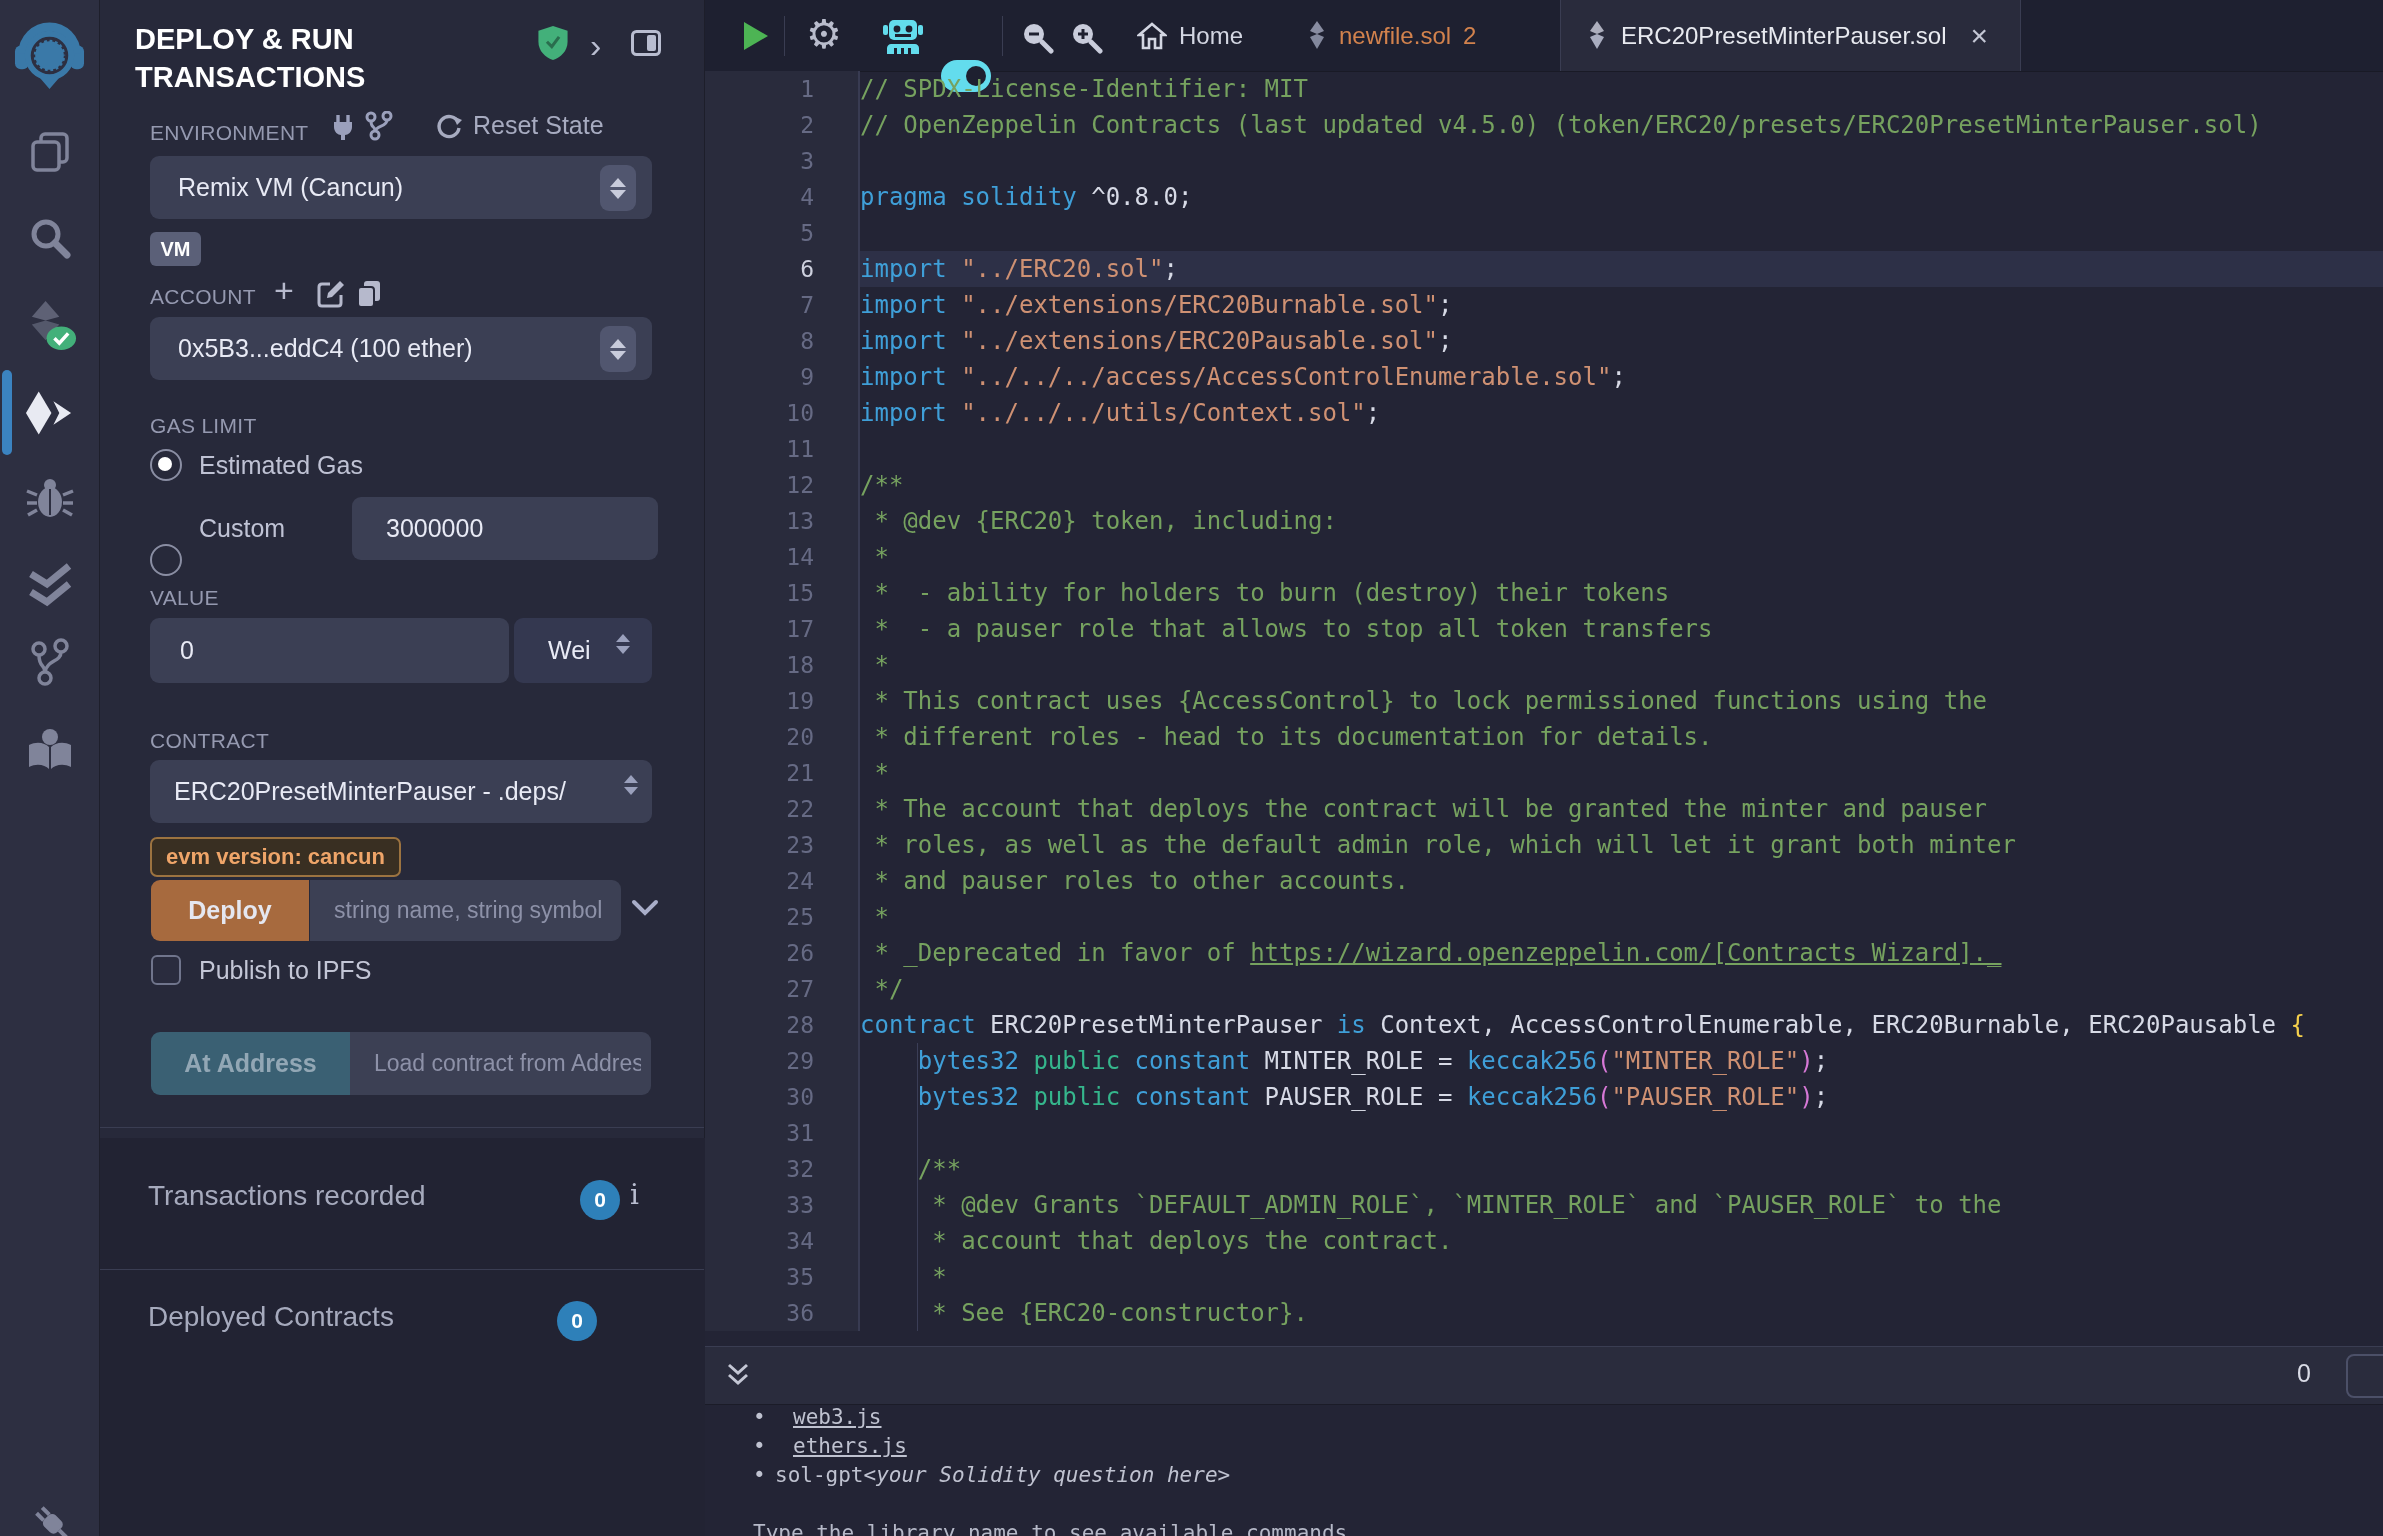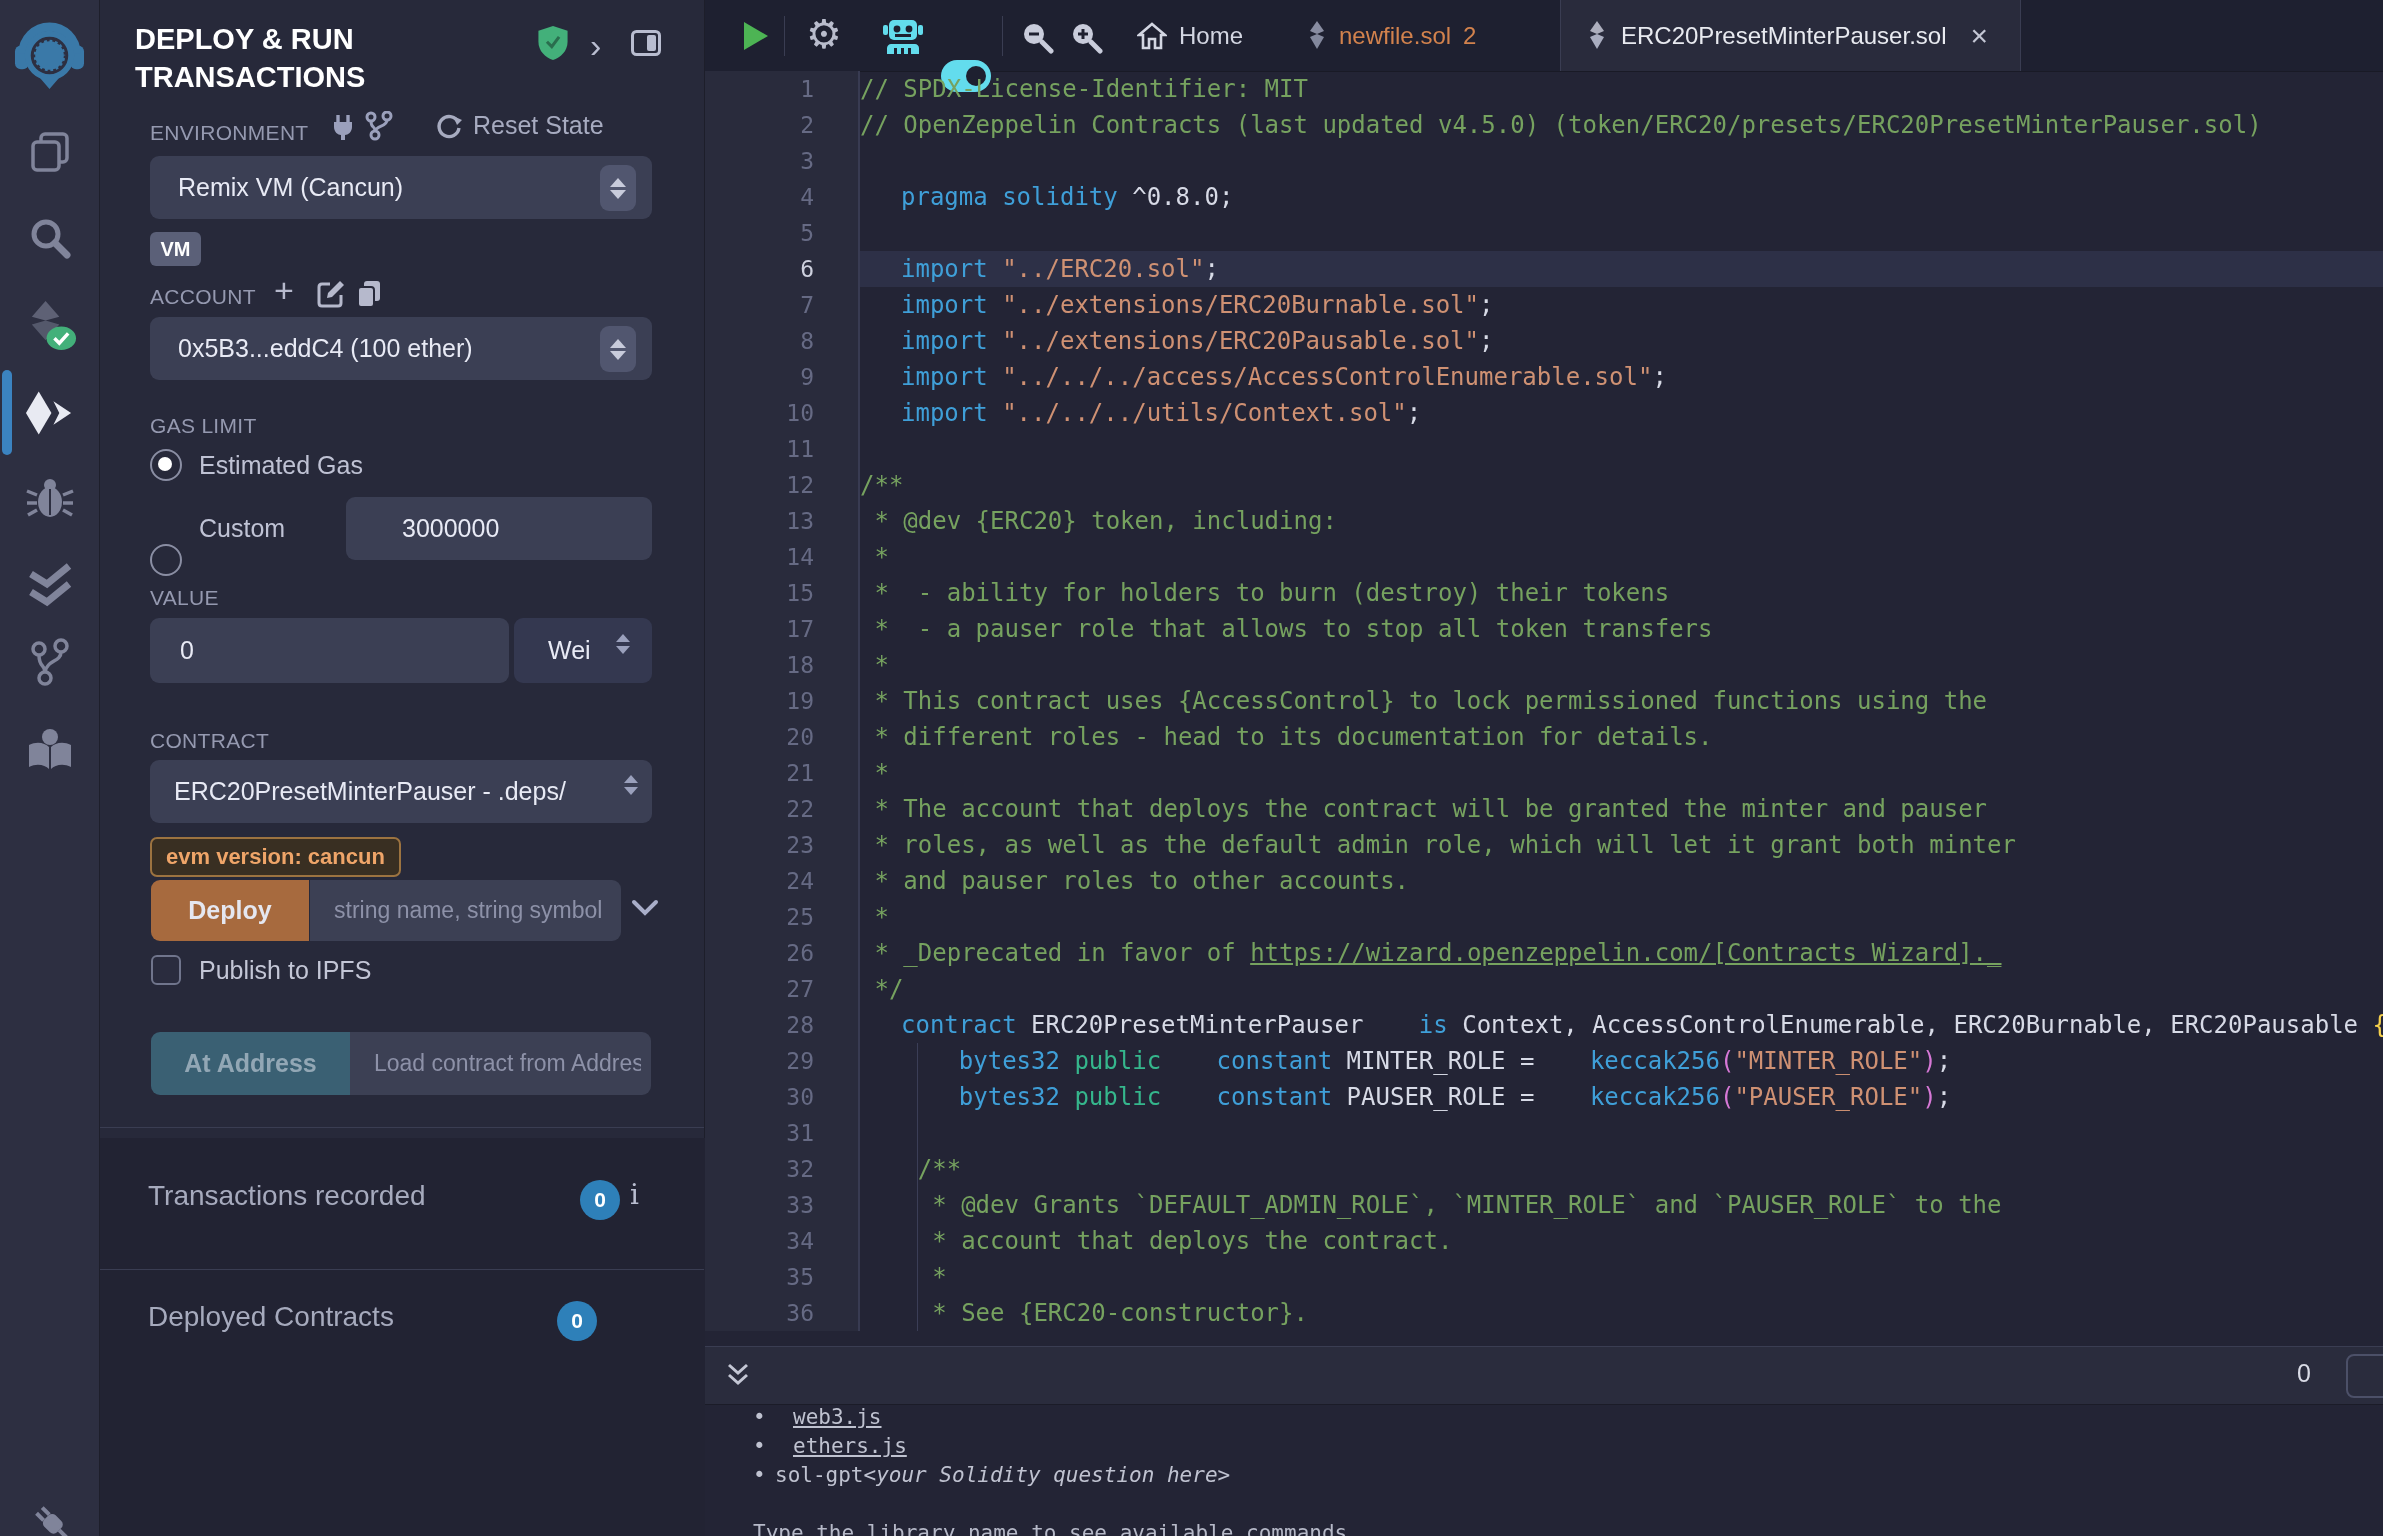--- a/index.html
+++ b/index.html
@@ -32,21 +32,21 @@
   .tb-sep{position:absolute;top:16px;width:1px;height:40px;background:#3a3d52;}
   .tab{position:absolute;top:0;height:71px;display:flex;align-items:center;font-size:24px;}
   #tab-active{background:#292b3c;border-left:1px solid #3a3d52;border-right:1px solid #3a3d52;}
   #code{position:absolute;left:0;top:71px;width:1679px;height:1275px;overflow:hidden;font-family:"DejaVu Sans Mono",monospace;font-size:24px;line-height:36px;}
   .cl{display:flex;height:36px;}
   .cl .ln{flex:0 0 155px;box-sizing:border-box;padding-right:44px;text-align:right;background:#292b3c;border-right:2px solid #383b52;color:#666a84;font-size:23px;}
   .cl .lc{flex:1;white-space:pre;position:relative;}
   .cl.hl .lc{background:#2d3047;}
   .cl.hl .ln{color:#cdd0de;}
   .cl.g .lc::before{content:"";position:absolute;left:57px;top:0;bottom:0;width:1px;background:#3b3e57;}
-  .tk-com{color:#76a25f;} .tk-kw{color:#3f9fd8;padding-left:41px;} .tk-str{color:#cf9173;} .tk-def{color:#d7dae6;}
+  .tk-com{color:#76a25f;} .tk-kw{color:#3f9fd8;} .tk-str{color:#cf9173;} .tk-def{color:#d7dae6;}
   .tk-grn{color:#35b68c;} .tk-brace{color:#f5d04c;} .tk-par{color:#d678d6;}
   .tk-comlink{color:#76a25f;text-decoration:underline;}
   
   #terminal{position:absolute;left:0;top:1346px;width:1679px;height:190px;background:#232435;}
   #term-bar{position:absolute;left:0;top:0;width:1679px;height:57px;background:#2a2c3d;border-top:1px solid #3a3d52;border-bottom:1px solid #1b1c28;}
   #term-body{position:absolute;left:0;top:57px;width:1679px;height:133px;overflow:hidden;font-family:"DejaVu Sans Mono",monospace;font-size:21px;color:#bfc2d0;line-height:29px;}
   .t-line{display:flex;padding-left:48px;}
   .t-bullet{width:22px;}
   .t-link{text-decoration:underline;margin-left:18px;}
   .t-italic{font-style:italic;}
@@ -210,21 +210,21 @@
         <div class="tri-up"></div>
         <div class="tri-dn"></div>
       </div>
   </div>
 
   <div class="abs sec-label" style="left:50px;top:414px;">GAS LIMIT</div>
   <div class="abs radio sel" style="left:50px;top:449px;"></div>
   <div class="abs" style="left:99px;top:451px;font-size:25px;color:#bfc2d4;">Estimated Gas</div>
   <div class="abs radio" style="left:50px;top:512px;"></div>
   <div class="abs" style="left:99px;top:514px;font-size:25px;color:#bfc2d4;">Custom</div>
-  <div class="abs field" style="left:246px;top:497px;width:306px;height:63px;justify-content:flex-end;">
+  <div class="abs field" style="left:252px;top:497px;width:306px;height:63px;">
     <input style="margin-left: 32px; width: 248px;" value="3000000">
   </div>
 
   <div class="abs sec-label" style="left:50px;top:586px;">VALUE</div>
   <div class="abs field" style="left:50px;top:618px;width:359px;height:65px;">
     <input style="margin-left: 28px; width: 297px;" value="0">
   </div>
   <div class="abs field" style="left:414px;top:618px;width:138px;height:65px;background:#343850;">
     <span style="margin-left:34px;">Wei</span>
     <div style="position:absolute;right:22px;top:16px;display:flex;flex-direction:column;gap:4px;">

